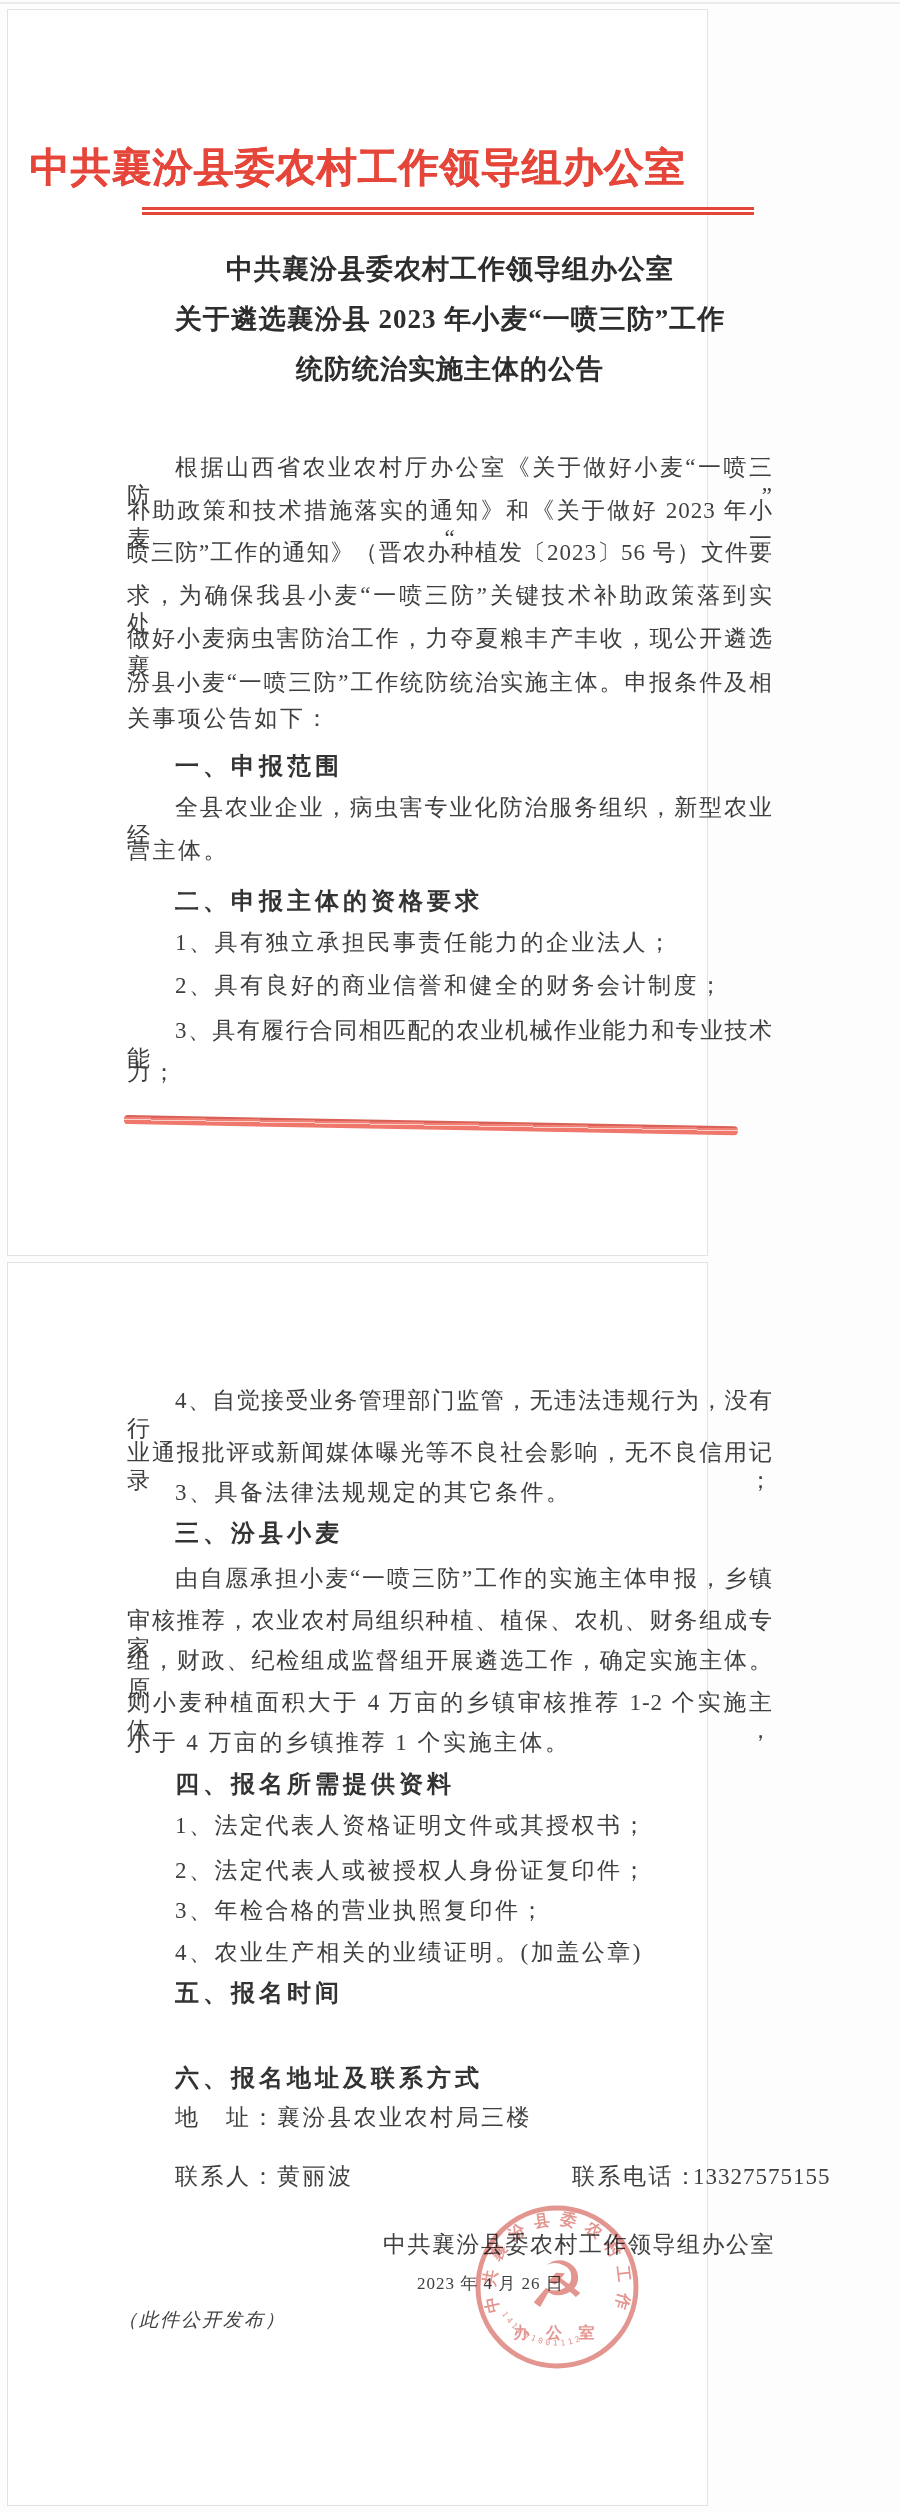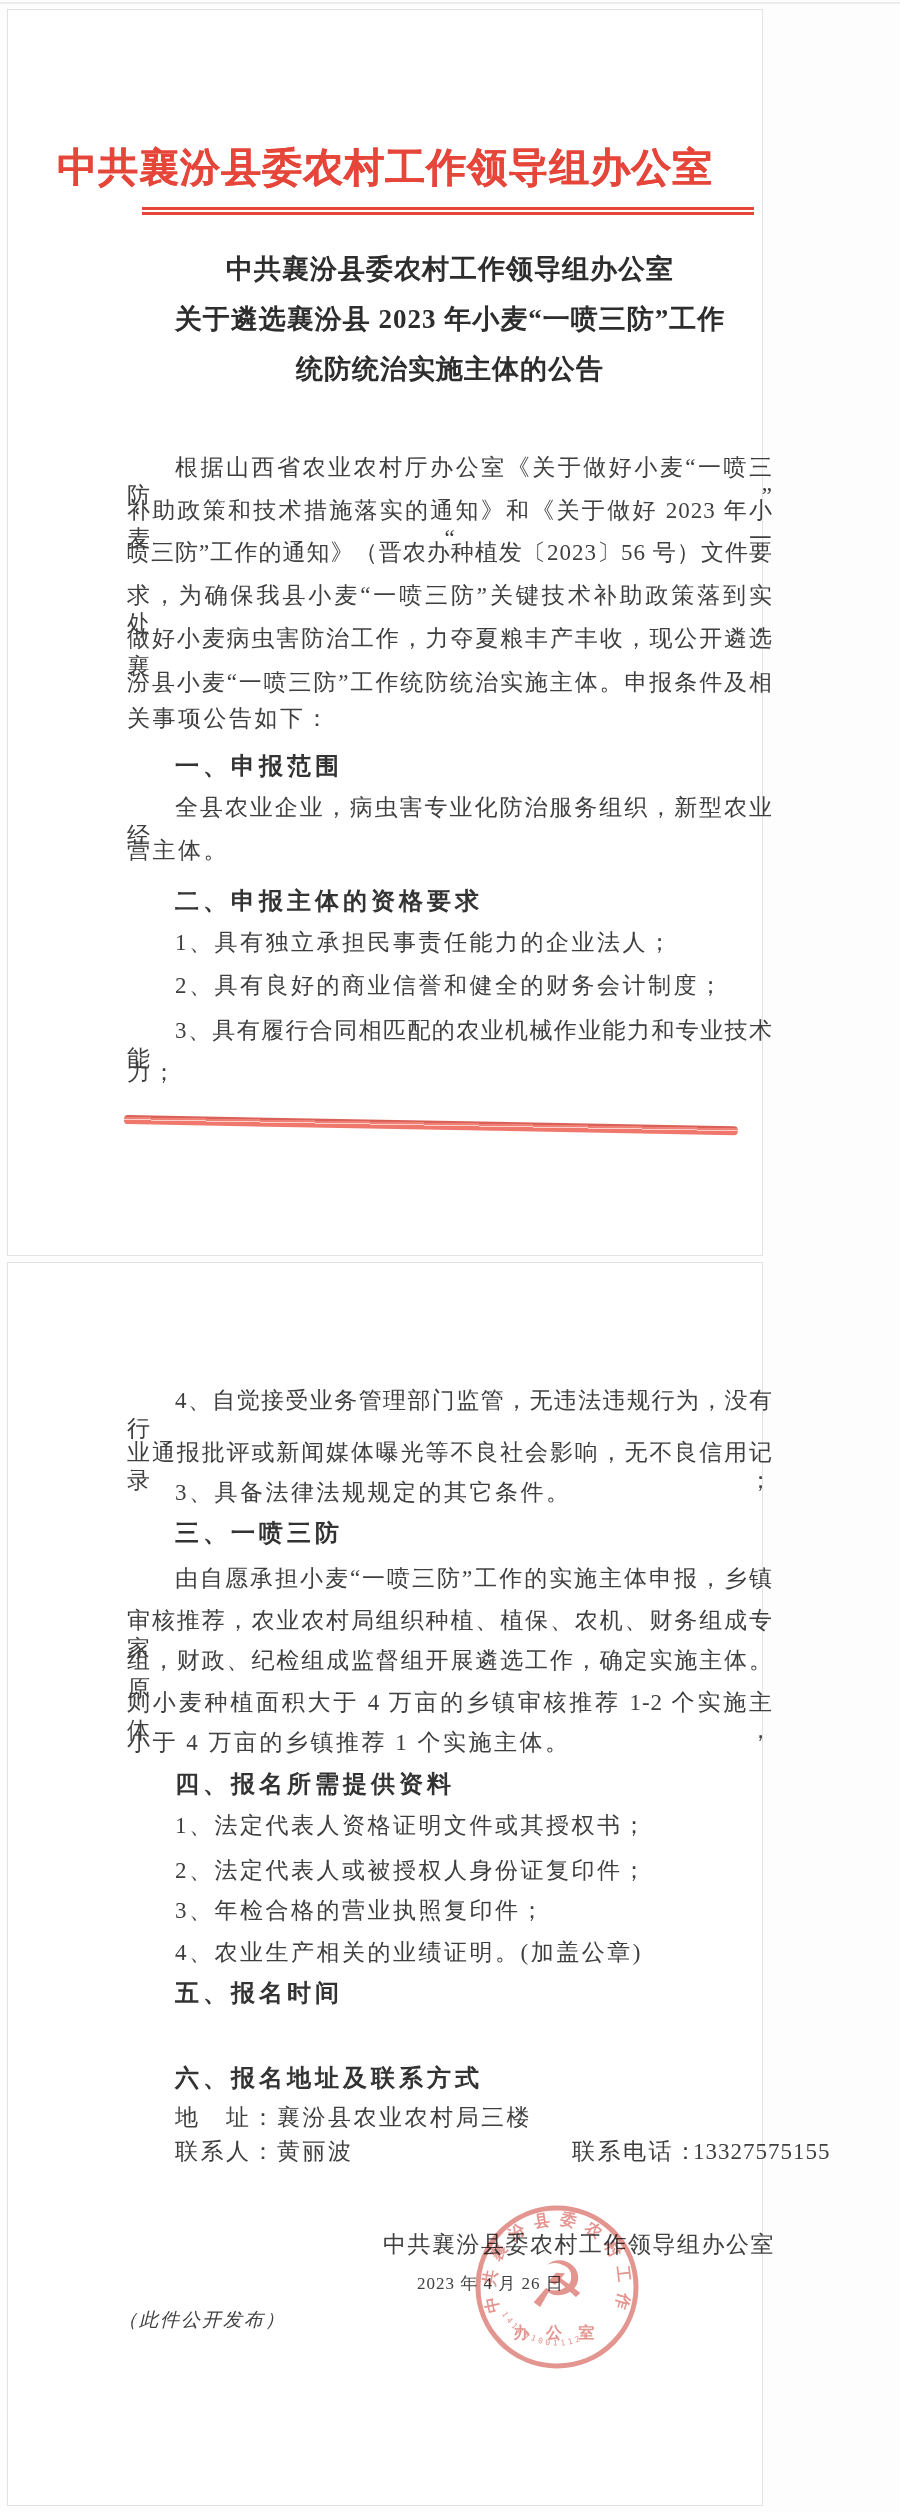--- a/index.html
+++ b/index.html
@@ -3,21 +3,21 @@
 <meta charset="utf-8">
 <style>
   html,body { margin:0; padding:0; }
   body {
     width:900px; height:2512px; position:relative;
     background:#fdfdfd;
     font-family:"Liberation Serif","DejaVu Serif",serif;
   }
   .top-hairline { position:absolute; top:2px; left:0; width:900px; height:2px; background:#ececec; }
   .page {
-    position:absolute; left:7px; width:756px; background:#ffffff;
+    position:absolute; left:7px; width:701px; background:#ffffff;
     border:1px solid #e2e2e2; box-sizing:border-box;
   }
   #page1 { top:9px;    height:1247px; }
   #page2 { top:1262px; height:1244px;padding-left:36px; }
 
   .letterhead {
     position:absolute; top:130px; left:0; width:100%; text-align:center;
     font-size:40px; font-weight:bold; color:#e6453a; letter-spacing:1px;
     text-shadow:0.6px 0 currentColor;
     white-space:nowrap;
@@ -92,36 +92,36 @@
   <div class="line fill ind" style="top:1007px">3、具有履行合同相匹配的农业机械作业能力和专业技术能</div>
   <div class="line" style="top:1049px">力；</div>
 
   <div class="divider-red"></div>
 </div>
 
 <div class="page" id="page2">
   <div class="line fill ind" style="top:124px">4、自觉接受业务管理部门监管，无违法违规行为，没有行</div>
   <div class="line fill" style="top:176px">业通报批评或新闻媒体曝光等不良社会影响，无不良信用记录；</div>
   <div class="line ind" style="top:216px">3、具备法律法规规定的其它条件。</div>
-  <div class="line head ind" style="top:256px">三、一喷三防</div>
+  <div class="line head ind" style="top:256px">三、汾县小麦</div>
   <div class="line fill ind" style="top:302px">由自愿承担小麦“一喷三防”工作的实施主体申报，乡镇</div>
   <div class="line fill" style="top:344px">审核推荐，农业农村局组织种植、植保、农机、财务组成专家</div>
   <div class="line fill" style="top:384px">组，财政、纪检组成监督组开展遴选工作，确定实施主体。原</div>
   <div class="line fill" style="top:426px">则小麦种植面积大于 4 万亩的乡镇审核推荐 1-2 个实施主体，</div>
   <div class="line" style="top:466px">小于 4 万亩的乡镇推荐 1 个实施主体。</div>
   <div class="line head ind" style="top:507px">四、报名所需提供资料</div>
   <div class="line ind" style="top:549px">1、法定代表人资格证明文件或其授权书；</div>
   <div class="line ind" style="top:594px">2、法定代表人或被授权人身份证复印件；</div>
   <div class="line ind" style="top:634px">3、年检合格的营业执照复印件；</div>
   <div class="line ind" style="top:676px">4、农业生产相关的业绩证明。(加盖公章)</div>
   <div class="line head ind" style="top:716px">五、报名时间</div>
   <div class="line head ind" style="top:801px">六、报名地址及联系方式</div>
   <div class="line ind" style="top:841px">地　址：襄汾县农业农村局三楼</div>
 
-  <div class="line" style="top:875px">
+  <div class="line" style="top:900px">
     <span style="text-indent:48px; display:inline-block;">联系人：黄丽波</span>
     <span class="contact-label2">联系电话：</span>
     <span class="contact-phone">13327575155</span>
   </div>
 
   <div class="sig">中共襄汾县委农村工作领导组办公室</div>
   <div class="date">2023 年 4 月 26 日</div>
   <div class="pub">（此件公开发布）</div>
 
   <div class="seal">

